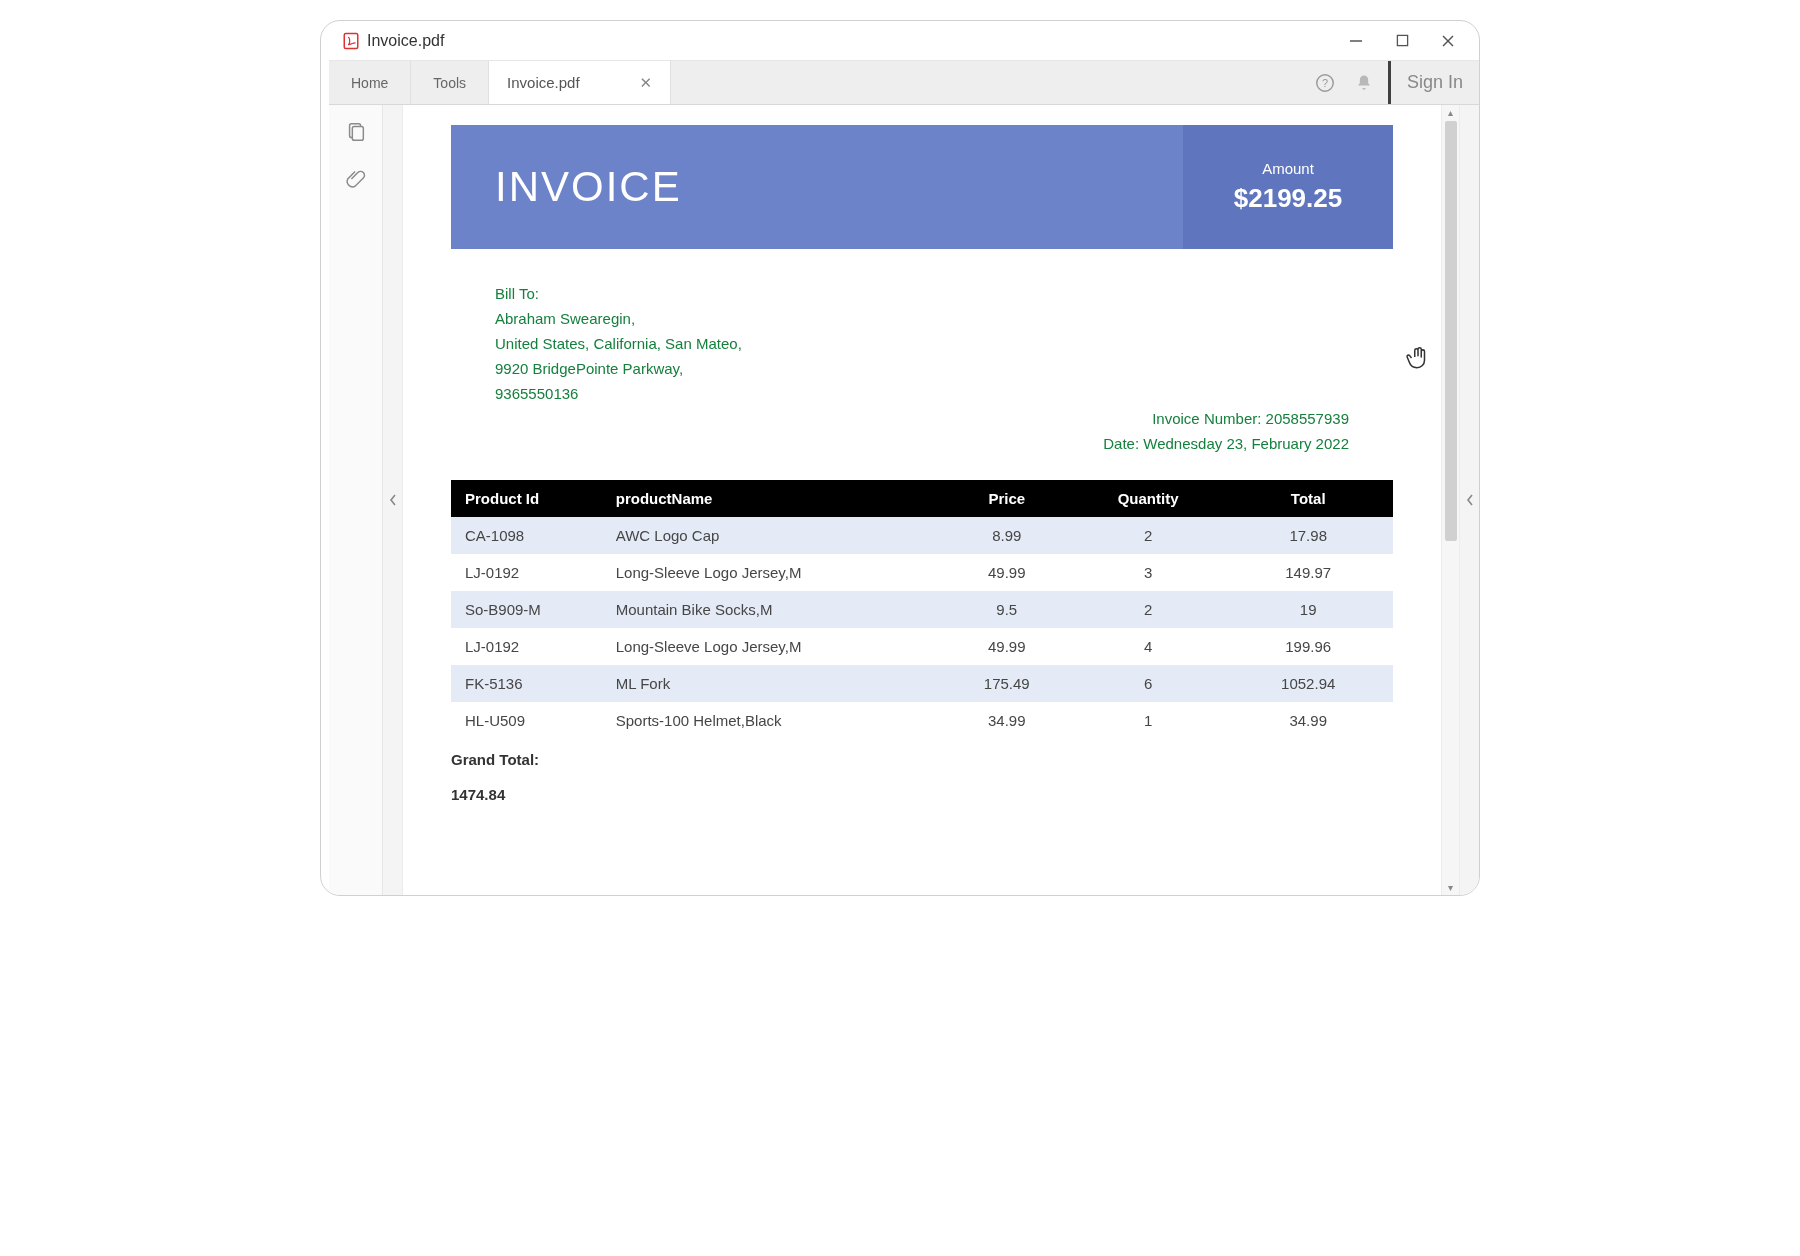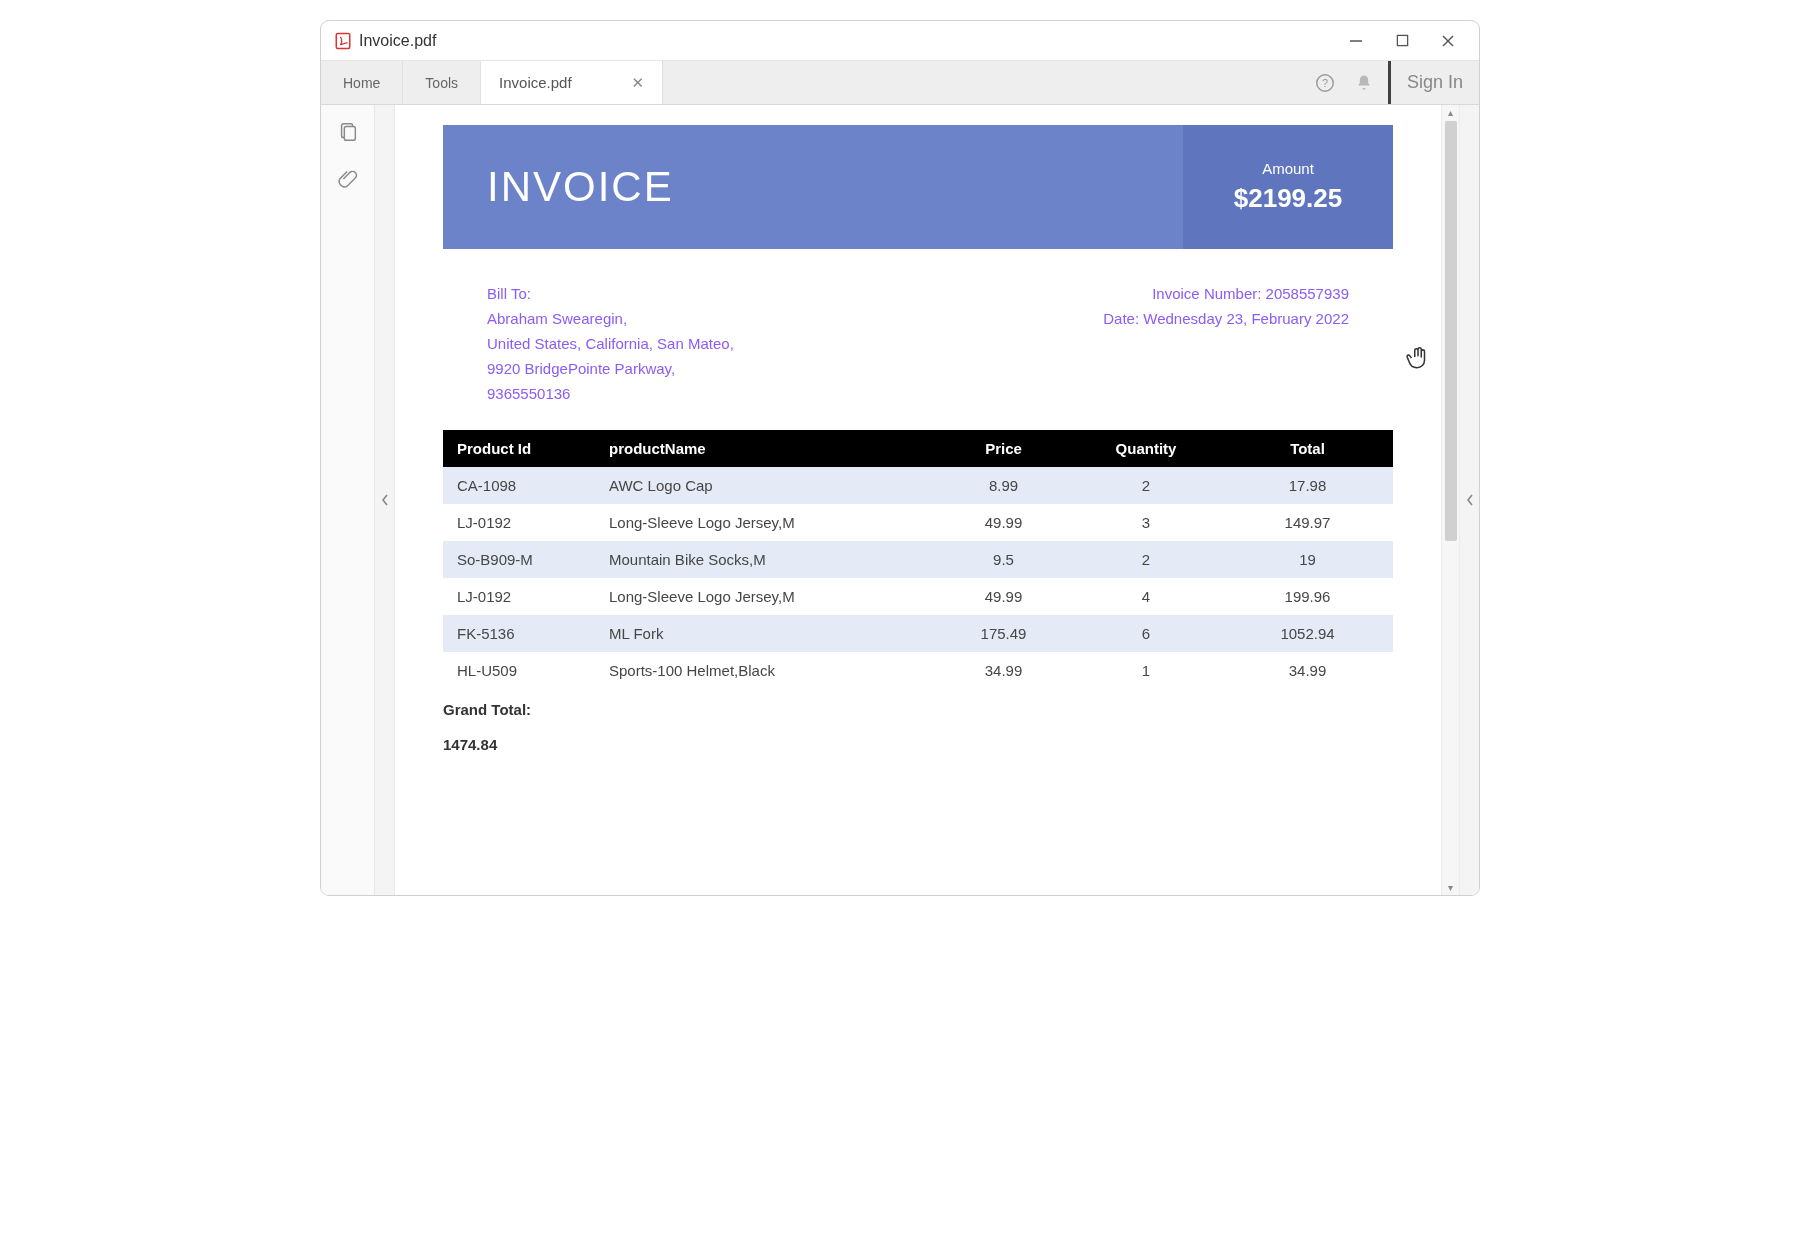--- a/index.html
+++ b/index.html
@@ -6,24 +6,25 @@
   body {
     font-family: "Segoe UI", Arial, sans-serif;
     background: #fff;
     display: flex;
     justify-content: center;
     padding: 20px;
   }
   .window {
     width: 1160px;
     border: 1px solid #d0d0d0;
-    border-radius: 9px;
+    border-radius: 20px;
     overflow: hidden;
     background: #fff;
     box-shadow: 0 0 0 rgba(0,0,0,0);
+    padding-left: 8px;
   }
   
   .titlebar {
     display: flex;
     align-items: center;
     height: 40px;
     padding: 0 8px;
     border-bottom: 1px solid #e6e6e6;
   }
   .titlebar .app-icon {
@@ -165,21 +166,22 @@
     top: 240px;
     color: #444;
     font-size: 22px;
     z-index: 5;
   }
   .invoice-meta {
     display: flex;
     justify-content: space-between;
     padding: 36px 44px 20px 44px;
     font-size: 15px;
-    color: #8b5cf6;
+    color: #15803d;
+    flex-direction: column;
   }
   .bill-to-block div { margin-bottom: 8px; }
   .bill-to-label { margin-bottom: 10px; }
   .invoice-info { text-align: right; }
   .invoice-info div { margin-bottom: 8px; }
   
   .inv-table {
     width: calc(100% - 0px);
     border-collapse: collapse;
     font-size: 15px;

